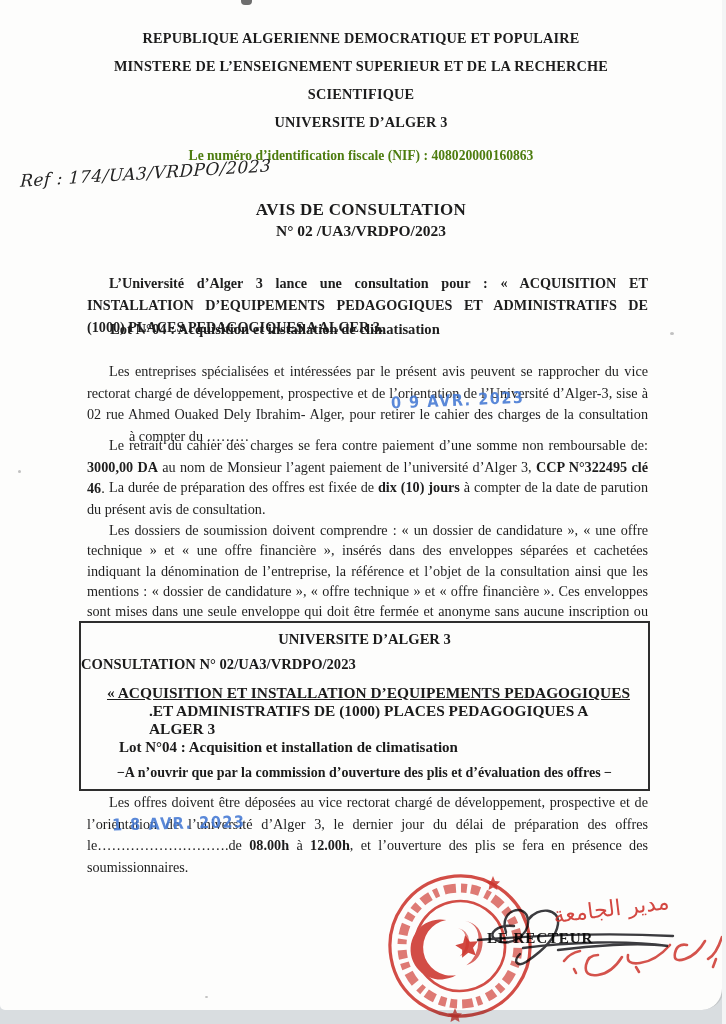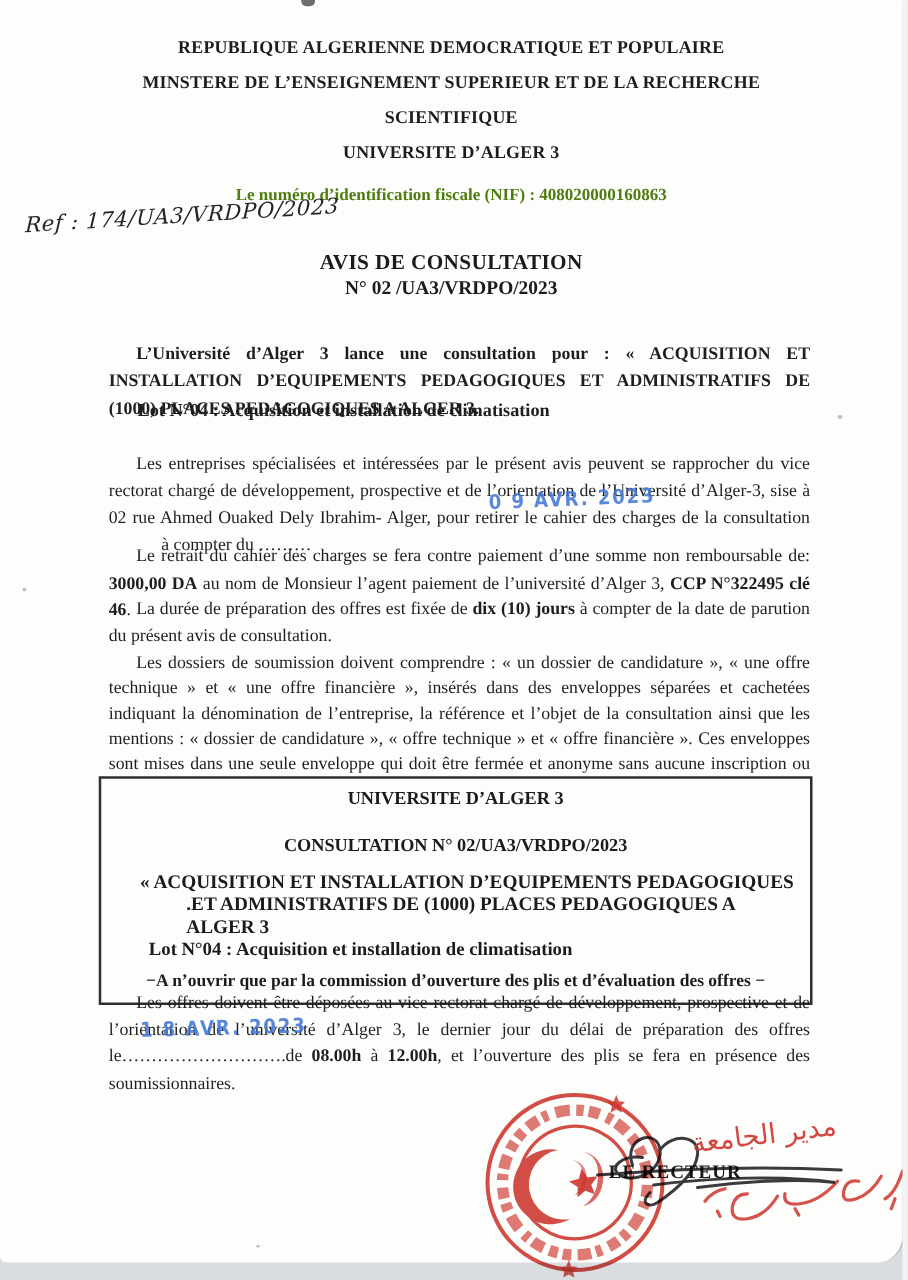--- a/index.html
+++ b/index.html
@@ -30,22 +30,22 @@
   #p2{top:345px;}
   #p3{top:419px;}
   #p4{top:461px;}
   #p5{top:504px;line-height:20.3px;}
   #p6{top:776px;}
   #p7{top:865px;}
 
   .envbox{position:absolute;left:79px;top:621px;width:567px;border:2px solid #2e2e2e;
           background:#fdfdfc;color:#1b1b1b;}
   .envbox .l1{text-align:center;font-weight:bold;font-size:14.6px;margin-top:8px;}
-  .envbox .l2{text-align:center;font-weight:bold;font-size:14.6px;margin-top:21px;}
-  .envbox .l3{text-align:center;font-weight:bold;font-size:15.4px;margin:11px 8px 0 26px;}
+  .envbox .l2{text-align:left;font-weight:bold;font-size:14.6px;margin-top:8px;}
+  .envbox .l3{text-align:left;font-weight:bold;font-size:15.4px;margin:11px 8px 0 26px;text-decoration:underline;}
   .envbox .l4{text-align:left;font-weight:bold;font-size:15.4px;margin:0 8px 0 68px;}
   .envbox .l5{text-align:left;font-weight:bold;font-size:15px;margin:1px 8px 0 38px;}
   .envbox .l6{text-align:center;font-weight:bold;font-size:14px;margin:9px 4px 8px 4px;}
 
   .datestamp{position:absolute;color:#4479d4;font-family:"DejaVu Sans",sans-serif;
              font-weight:bold;font-size:14.5px;letter-spacing:1.5px;opacity:.88;
              transform-origin:left center;white-space:nowrap;}
   #stamp1{left:391px;top:395px;transform:rotate(-2.5deg) scaleY(1.12);}
   #stamp2{left:112px;top:817px;transform:rotate(-1.5deg) scaleY(1.12);}
 

